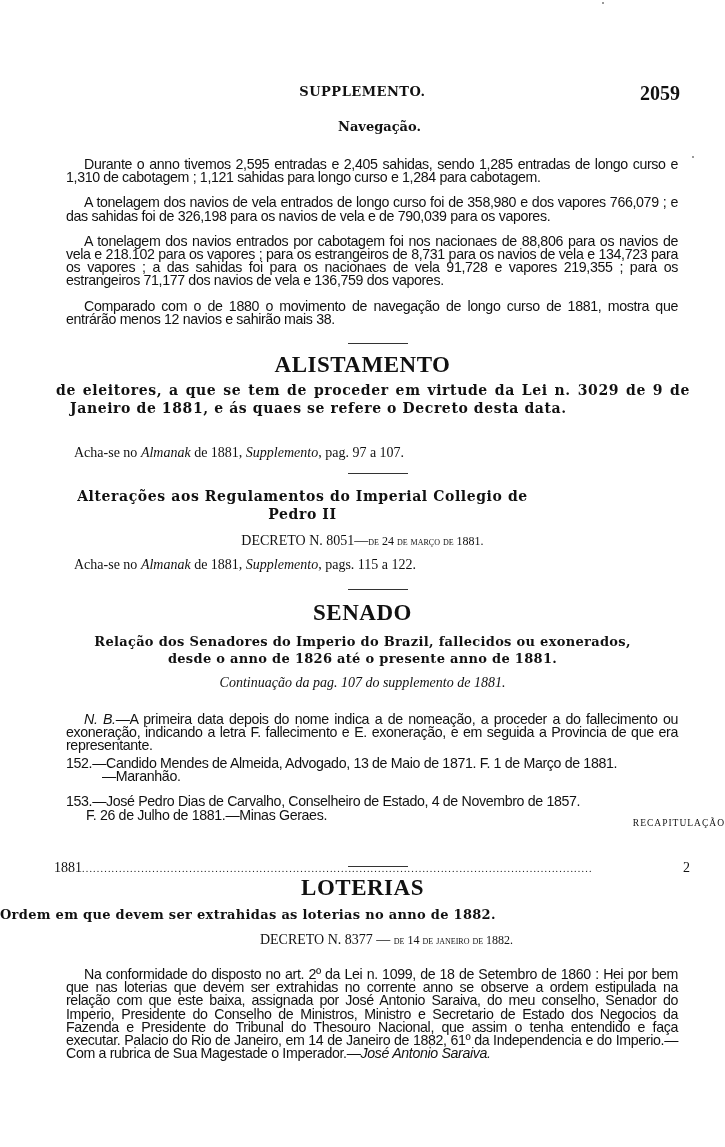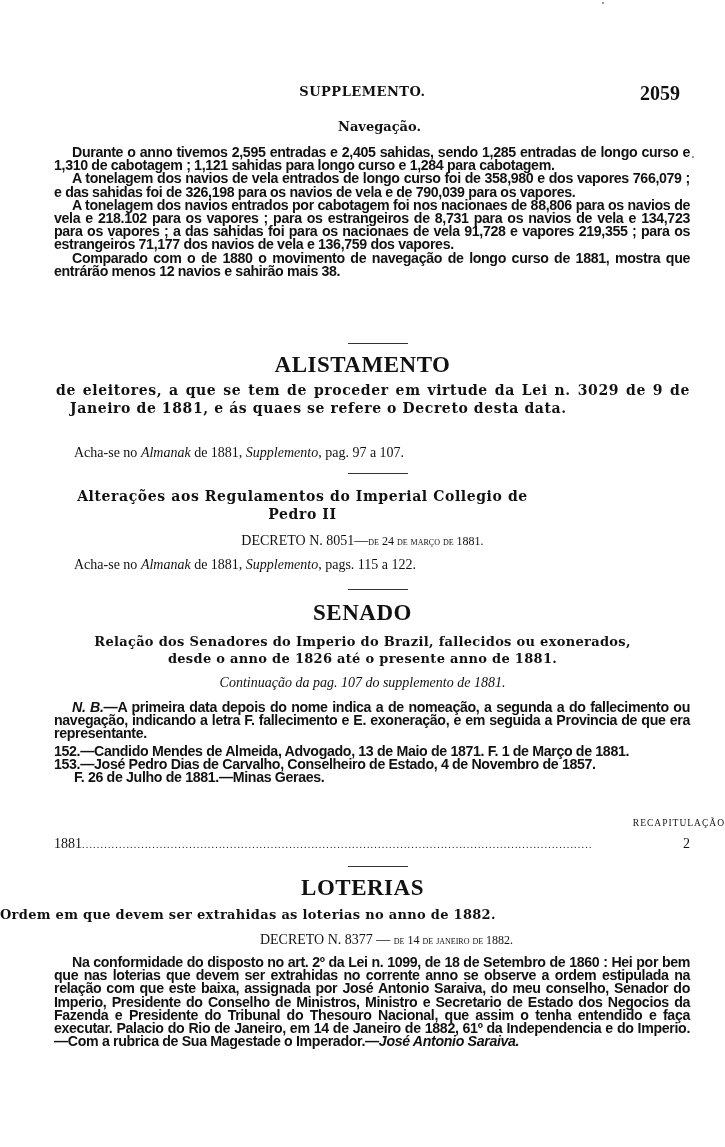--- a/index.html
+++ b/index.html
@@ -3,21 +3,21 @@
   <meta charset="utf-8">
   <style>
     html, body { margin: 0; padding: 0; background: #ffffff; }
     body { width: 725px; height: 1147px; position: relative; overflow: hidden; color: #111; font-family: "Liberation Serif", "DejaVu Serif", serif; }
     .page { position: absolute; left: 0; top: 0; width: 725px; height: 1147px; }
     .abs { position: absolute; }
     .running-head { left: 0; width: 725px; top: 84px; text-align: center; font-family: "DejaVu Serif", serif; font-weight: bold; font-size: 13px; letter-spacing: 0.5px; }
     .page-num { left: 640px; top: 82px; font-family: "Liberation Serif", serif; font-weight: bold; font-size: 20px; }
     .sub-head { left: 0; width: 683px; text-align: center; font-family: "DejaVu Serif", serif; font-weight: bold; font-size: 13px; margin-left: 38px; }
     .para { left: 54px; width: 636px; font-family: "Liberation Sans Narrow", "Liberation Sans", sans-serif; font-size: 14.2px; line-height: 13.2px; text-align: justify; transform-origin: left top; }
-    .para p { margin: 0; text-indent: 18px; font-weight: bold; }
+    .para p { margin: 12px; text-indent: 18px; }
     .para p.noind { text-indent: 0; }
     .narrow { font-stretch: condensed; letter-spacing: -0.35px; }
     .rule { left: 348px; width: 60px; height: 1px; background: #333; }
     .big-title { left: 0; width: 725px; text-align: center; font-family: "Liberation Serif", serif; font-weight: bold; font-size: 23px; letter-spacing: 0.5px; }
     .black-sub { font-family: "DejaVu Serif", serif; font-weight: bold; font-size: 14px; line-height: 18px; letter-spacing: 0.6px; }
     .ref-line { font-family: "Liberation Serif", serif; font-size: 14px; }
     .ref-line i { font-style: italic; }
     .decreto { left: 0; width: 725px; text-align: center; font-family: "Liberation Serif", serif; font-size: 14px; }
     .sc { font-variant: small-caps; font-size: 12px; }
     .center-italic { left: 0; width: 725px; text-align: center; font-family: "Liberation Serif", serif; font-style: italic; font-size: 14px; }
@@ -72,34 +72,35 @@
   <div class="abs rule" style="top:589px;"></div>
 
   <div class="abs big-title" style="top:600px;">SENADO</div>
   <div class="abs black-sub" style="left:0;width:725px;top:633px;text-align:center;font-size:13px;line-height:17px;letter-spacing:0.3px;">
     <div>Relação dos Senadores do Imperio do Brazil, fallecidos ou exonerados,</div>
     <div>desde o anno de 1826 até o presente anno de 1881.</div>
   </div>
   <div class="abs center-italic" style="top:675px;">Continuação da pag. 107 do supplemento de 1881.</div>
 
   <div class="abs para narrow" style="top:701px;">
-    <p><i>N. B.</i><span>—A primeira data depois do nome indica a de nomeação, a segunda a do fallecimento ou navegação, indicando a letra F. fallecimento e E. exoneração, e em seguida a Provincia de que era representante.</span></p>
+    <p><i>N. B.</i><span>—A primeira data depois do nome indica a de nomeação, a proceder a do fallecimento ou exoneração, indicando a letra F. fallecimento e E. exoneração, e em seguida a Provincia de que era representante.</span></p>
   </div>
   <div class="abs para narrow" style="top:745px;">
     <p class="noind entry">
       <span>152.—Candido Mendes de Almeida, Advogado, 13 de Maio de 1871. F. 1 de Março de 1881.</span>
+      <span class="cont">—Maranhão.</span>
     </p>
     <p class="noind entry">
       <span>153.—José Pedro Dias de Carvalho, Conselheiro de Estado, 4 de Novembro de 1857.</span>
       <span class="cont" style="padding-left:20px;">F. 26 de Julho de 1881.—Minas Geraes.</span>
     </p>
   </div>
 
   <div class="abs recap-label" style="top:818px;">RECAPITULAÇÃO</div>
-  <div class="abs recap-row" style="top:836px;">
+  <div class="abs recap-row" style="top:860px;">
     <span>1881</span>
     <span class="dots">..........................................................................................................................................</span>
     <span class="count">2</span>
   </div>
 
   <div class="abs rule" style="top:866px;"></div>
 
   <div class="abs big-title" style="top:875px;">LOTERIAS</div>
   <div class="abs black-sub" style="left:0;width:725px;top:906px;font-size:13px;letter-spacing:0.3px;">Ordem em que devem ser extrahidas as loterias no anno de 1882.</div>
   <div class="abs decreto" style="top:932px;margin-left:24px;">

